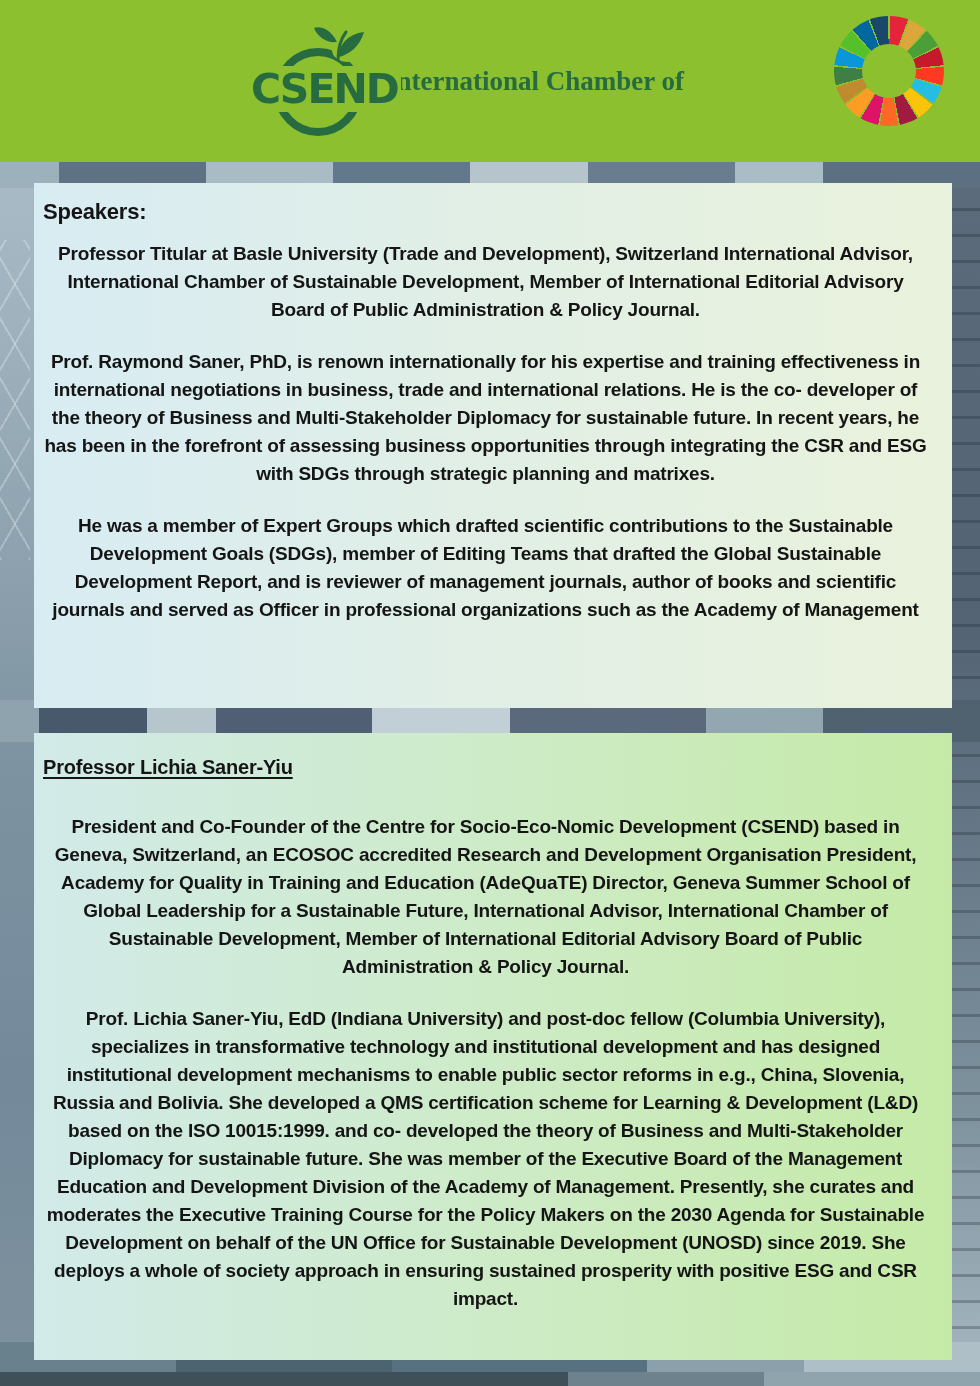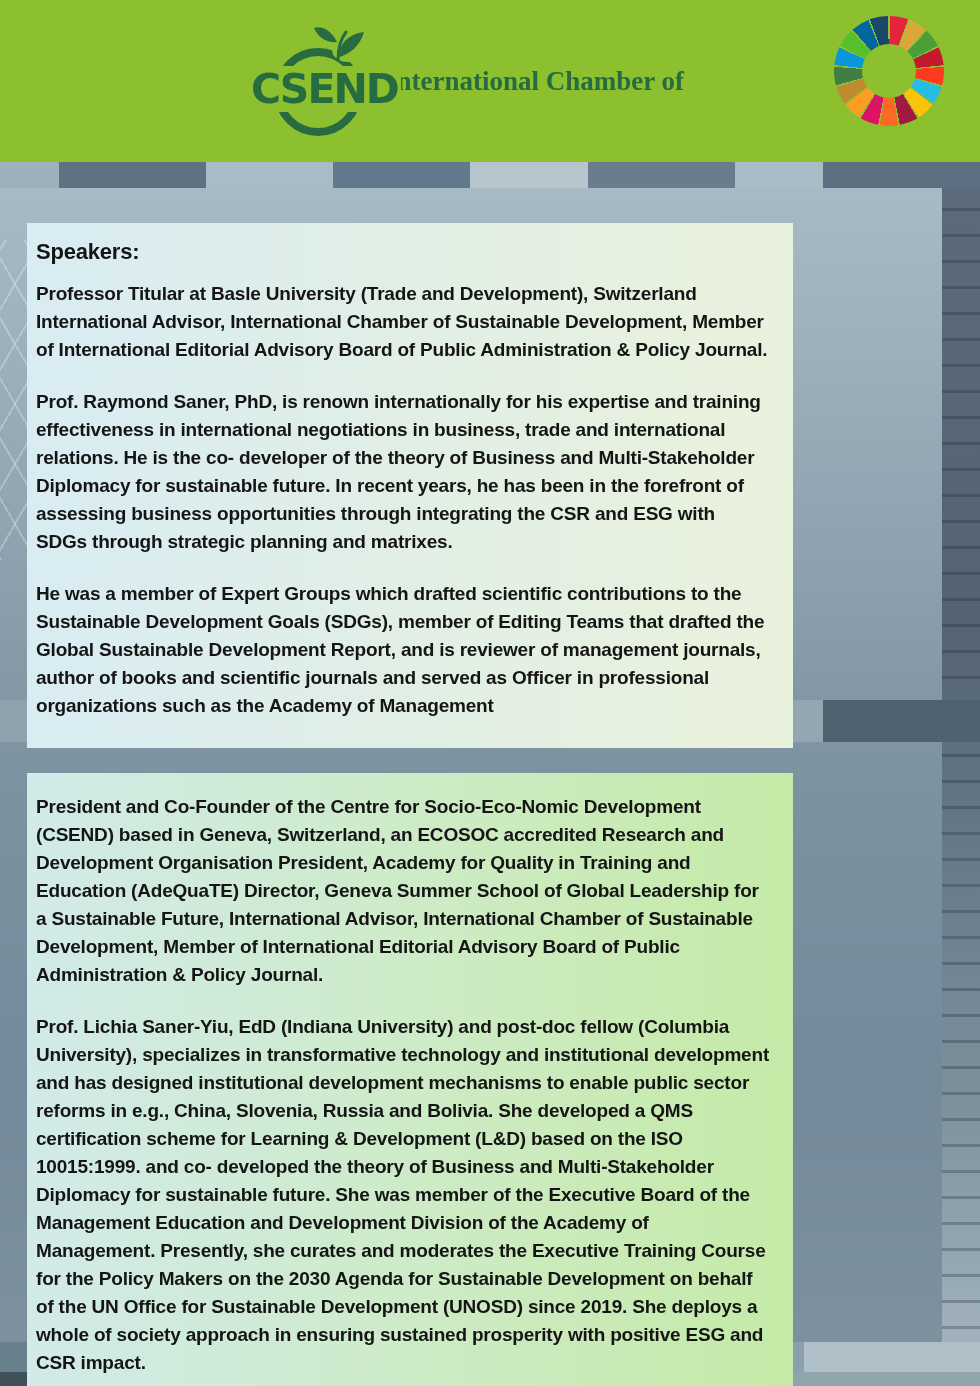--- a/index.html
+++ b/index.html
@@ -79,26 +79,25 @@
     width:110px;height:110px;border-radius:50%;
   }
   .sdg-wheel .hole{
     position:absolute;left:50%;top:50%;width:54px;height:54px;
     transform:translate(-50%,-50%);
     border-radius:50%;background:var(--header-bg);
   }
 
   
   .box{
-    position:absolute;left:27px;width:766px;
+    position:absolute;left:34px;width:918px;
     box-sizing:border-box;
     color:var(--text-color);
     font:700 19px/28px "Liberation Sans",sans-serif;
     letter-spacing:-0.2px;
-    margin-top:40px;
   }
   .box1{
     top:183px;height:525px;
     padding:15px 24px 0 9px;
     background:linear-gradient(90deg,#d8ecf3 0%,#e2efe4 55%,#e9f2dc 100%);
   }
   .box2{
     top:733px;height:627px;
     padding:20px 24px 0 9px;
     background:linear-gradient(90deg,#d2eae9 0%,#cdebc4 55%,#c5eaa7 100%);
@@ -108,21 +107,21 @@
     font:700 22px/28px "Liberation Sans",sans-serif;
   }
   .box h3{
     margin:0;
     font:700 20px/28px "Liberation Sans",sans-serif;
     text-decoration:underline;
     text-decoration-thickness:2px;
     text-underline-offset:3px;
   }
   .box2 h3{margin-bottom:32px;}
-  .box p{margin:0 0 24px 0;}
+  .box p{margin:0 0 24px 0;text-align:center;}
 </style>
 </head>
 <body>
 
 <div class="page">
 
   <div class="photo"></div>
 
   <header class="banner">
     <div class="logo">
@@ -146,17 +145,18 @@
   </header>
 
   <section class="box box1">
     <h2>Speakers:</h2>
     <p>Professor Titular at Basle University (Trade and Development), Switzerland International Advisor, International Chamber of Sustainable Development, Member of International Editorial Advisory Board of Public Administration &amp; Policy Journal.</p>
     <p>Prof. Raymond Saner, PhD, is renown internationally for his expertise and training effectiveness in international negotiations in business, trade and international relations. He is the co- developer of the theory of Business and Multi-Stakeholder Diplomacy for sustainable future. In recent years, he has been in the forefront of assessing business opportunities through integrating the CSR and ESG with SDGs through strategic planning and matrixes.</p>
     <p>He was a member of Expert Groups which drafted scientific contributions to the Sustainable Development Goals (SDGs), member of Editing Teams that drafted the Global Sustainable Development Report, and is reviewer of management journals, author of books and scientific journals and served as Officer in professional organizations such as the Academy of Management</p>
   </section>
 
   <section class="box box2">
+    <h3>Professor Lichia Saner-Yiu</h3>
     <p>President and Co-Founder of the Centre for Socio-Eco-Nomic Development (CSEND) based in Geneva, Switzerland, an ECOSOC accredited Research and Development Organisation President, Academy for Quality in Training and Education (AdeQuaTE) Director, Geneva Summer School of Global Leadership for a Sustainable Future, International Advisor, International Chamber of Sustainable Development, Member of International Editorial Advisory Board of Public Administration &amp; Policy Journal.</p>
     <p>Prof. Lichia Saner-Yiu, EdD (Indiana University) and post-doc fellow (Columbia University), specializes in transformative technology and institutional development and has designed institutional development mechanisms to enable public sector reforms in e.g., China, Slovenia, Russia and Bolivia. She developed a QMS certification scheme for Learning &amp; Development (L&amp;D) based on the ISO 10015:1999. and co- developed the theory of Business and Multi-Stakeholder Diplomacy for sustainable future. She was member of the Executive Board of the Management Education and Development Division of the Academy of Management. Presently, she curates and moderates the Executive Training Course for the Policy Makers on the 2030 Agenda for Sustainable Development on behalf of the UN Office for Sustainable Development (UNOSD) since 2019. She deploys a whole of society approach in ensuring sustained prosperity with positive ESG and CSR impact.</p>
   </section>
 
 </div>
 
 </body></html>

